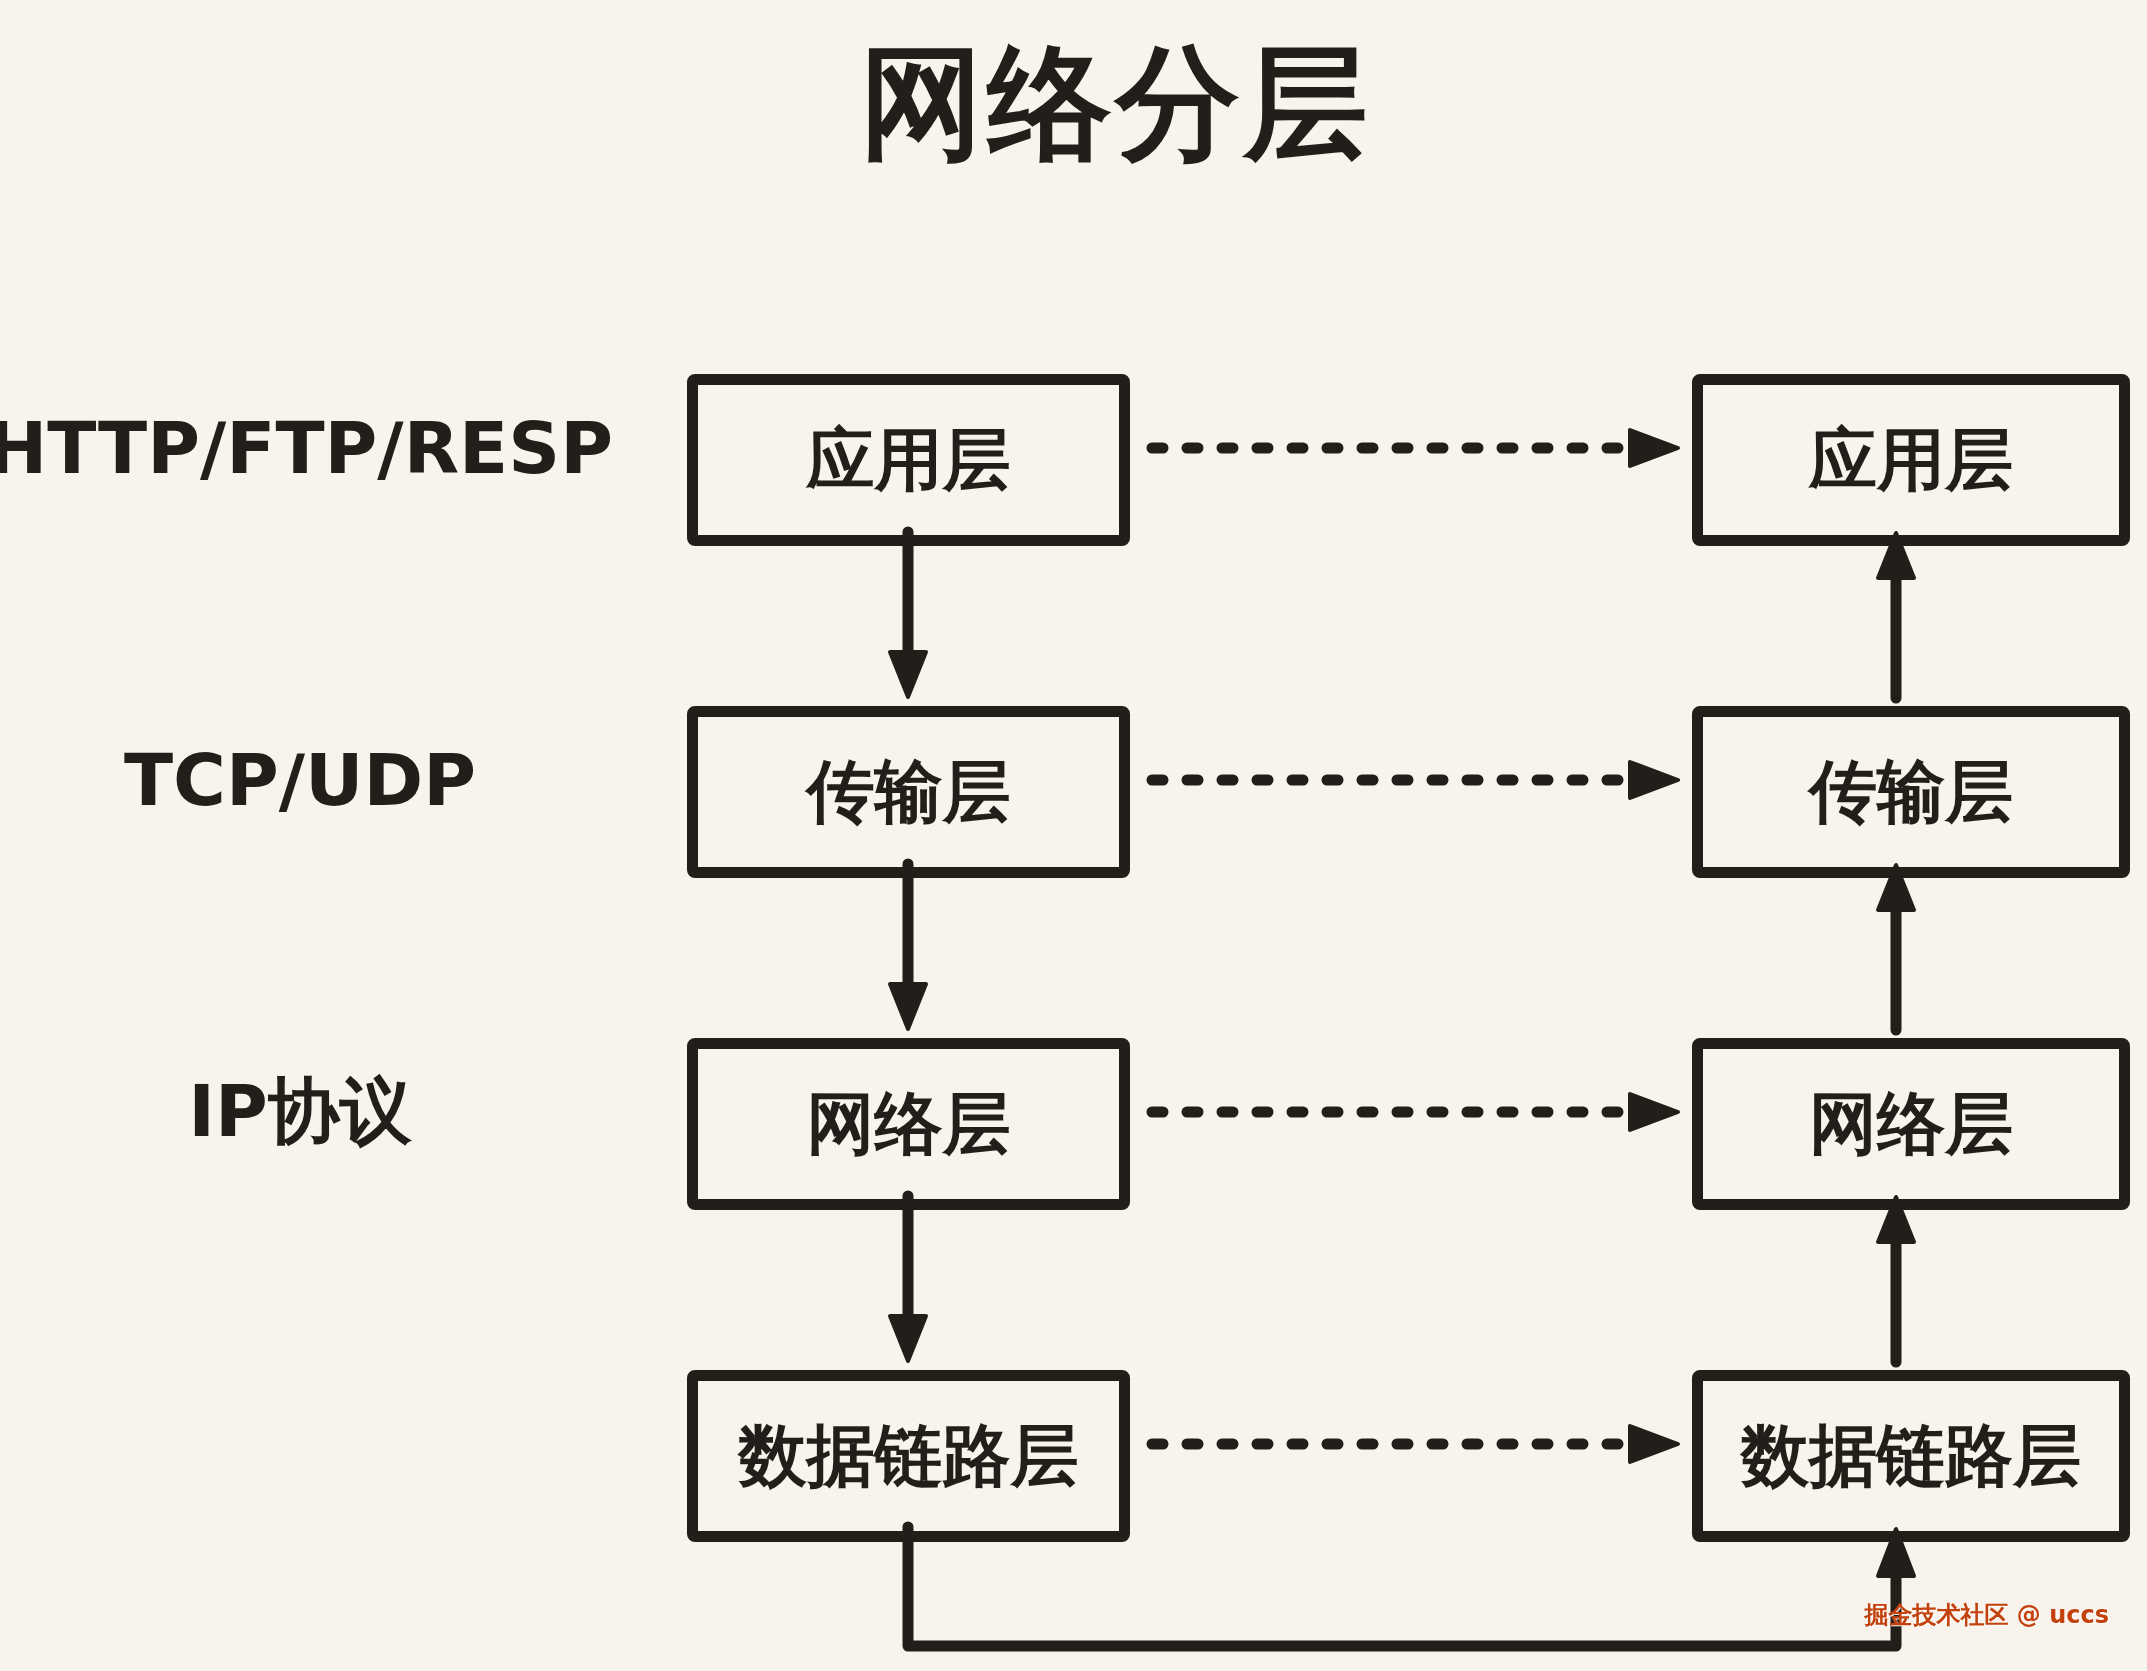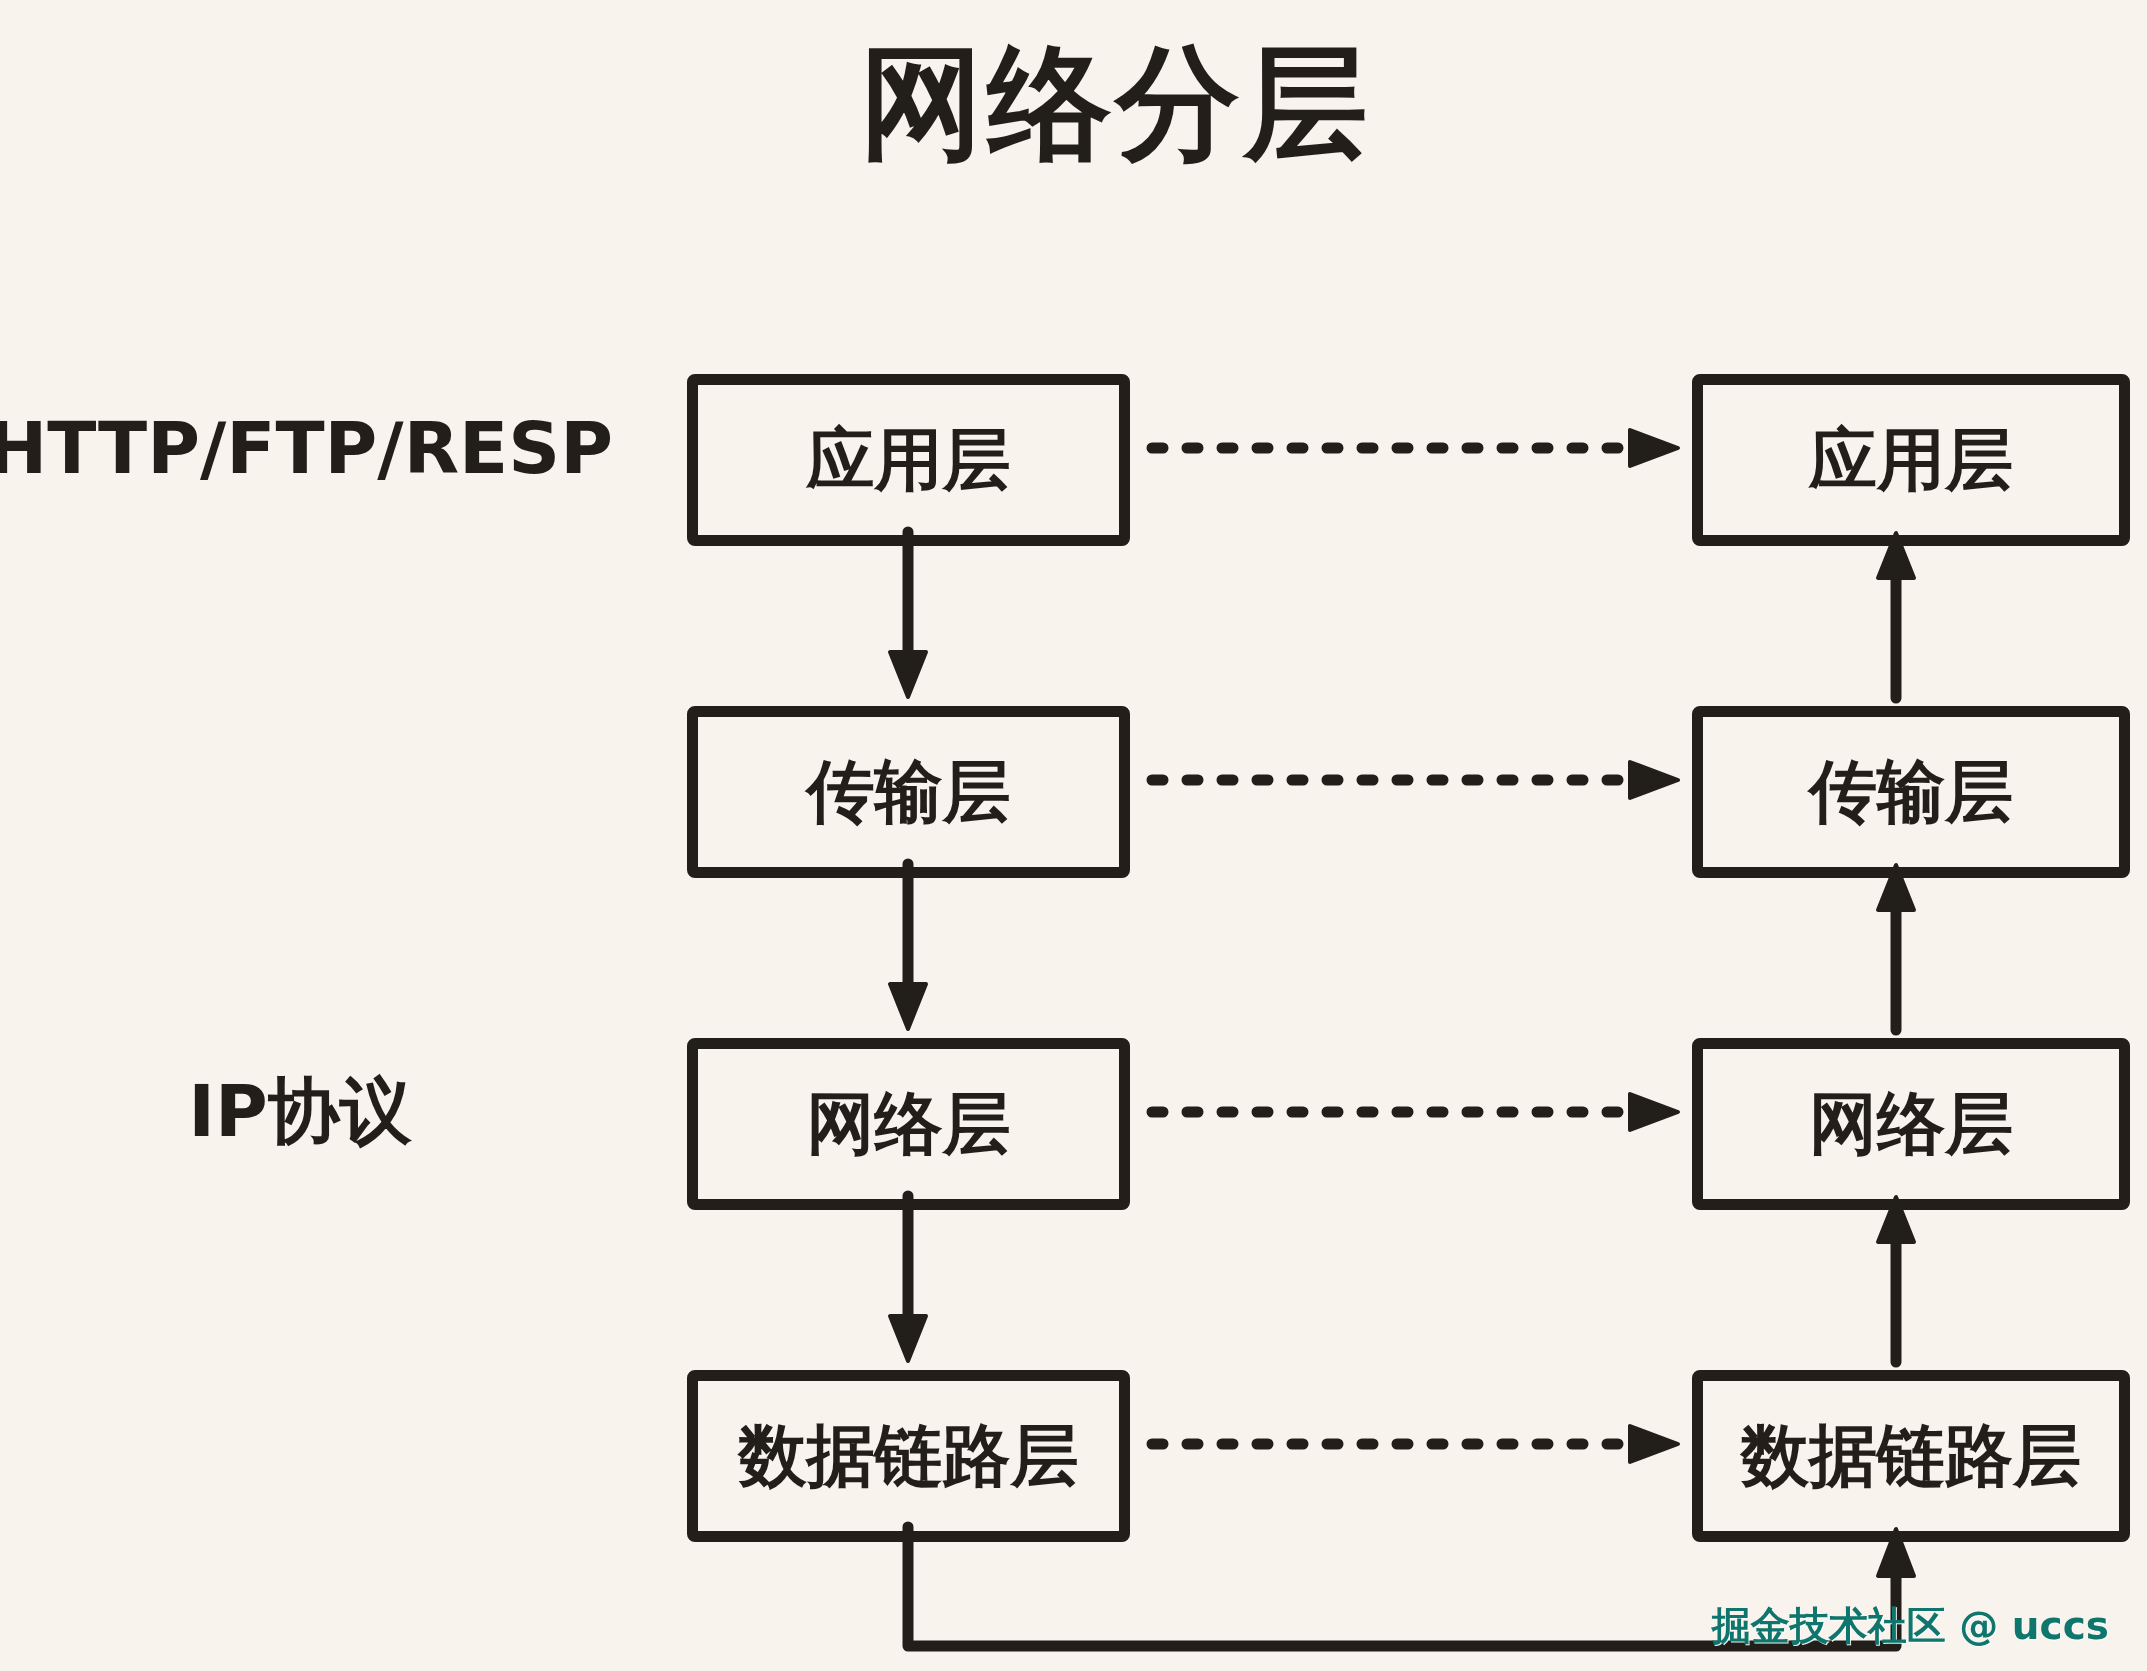--- a/index.html
+++ b/index.html
@@ -79,38 +79,39 @@
   .connector-layer .head {
     fill: #221e19;
     stroke: #221e19;
     stroke-width: 4;
     stroke-linejoin: round;
   }
   .watermark {
     position: absolute;
     top: 1599px;
     right: 38px;
-    font-size: 39px;
+    font-size: 24px;
     font-weight: bold;
-    color: #0f766e;
+    color: #c2410c;
     text-shadow: 1px 1px 0 rgba(255,255,255,0.9);
     white-space: nowrap;
   }
 </style>
 </head>
 <body>
 
 <div class="canvas">
 
   <div class="title">网络分层</div>
 
   <div class="protocol-label row0">HTTP/FTP/RESP</div>
   <div class="layer-box left row0">应用层</div>
   <div class="layer-box right row0">应用层</div>
 
+  <div class="protocol-label row1">TCP/UDP</div>
   <div class="layer-box left row1">传输层</div>
   <div class="layer-box right row1">传输层</div>
 
   <div class="protocol-label row2">IP协议</div>
   <div class="layer-box left row2">网络层</div>
   <div class="layer-box right row2">网络层</div>
 
   <div class="layer-box left row3">数据链路层</div>
   <div class="layer-box right row3">数据链路层</div>
 

